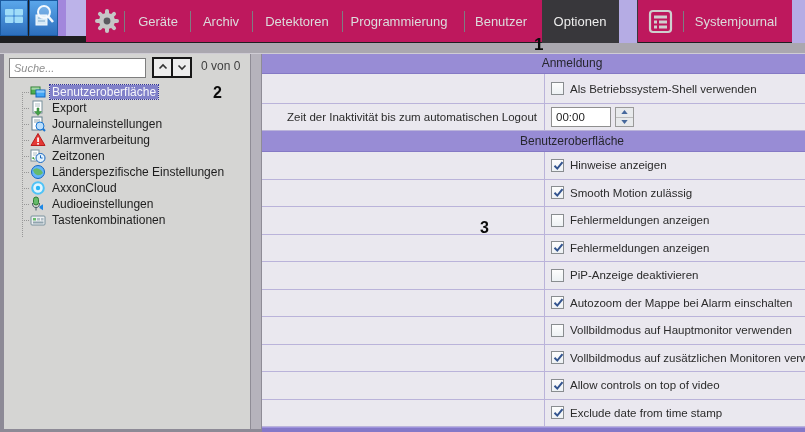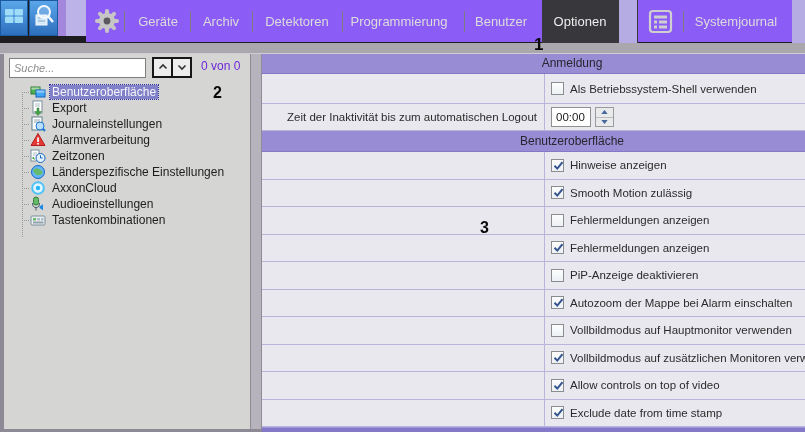--- a/index.html
+++ b/index.html
@@ -7,21 +7,21 @@
     font-family:"Liberation Sans",sans-serif;-webkit-font-smoothing:antialiased;}
   
   .topbar{position:absolute;left:0;top:0;width:805px;height:43px;background:#1e1e20;}
   .btn-blue{position:absolute;top:0;height:36px;background:linear-gradient(#5aa6ea,#2d6fbd);
     border:1px solid #1c5aa0;box-sizing:border-box;display:flex;align-items:center;justify-content:center;}
   .btn-grid{left:0;width:28px;}
   .btn-srch{left:29px;width:29px;}
   .stripe{position:absolute;top:0;height:36px;}
   .s1{left:58px;width:8px;background:#a287dc;}
   .s2{left:66px;width:20px;background:#bcb3e9;}
-  .tbar{position:absolute;left:86px;top:0;width:706px;height:42px;background:#8b5cf6;color:#dcdcdc;}
+  .tbar{position:absolute;left:86px;top:0;width:706px;height:42px;background:#be185d;color:#dcdcdc;}
   .gear{position:absolute;left:8px;top:8px;width:26px;height:26px;}
   .vsep{position:absolute;top:11px;width:1px;height:21px;background:#7e7c82;}
   .tab{position:absolute;top:0;line-height:43px;font-size:13px;transform:translateX(-50%);
     white-space:nowrap;color:#dcdcdc;cursor:default;}
   .tab-selected{left:456px;width:76px;background:#38373b;transform:none;text-align:center;color:#ededed;}
   .pgap{position:absolute;left:532px;top:0;width:20px;height:43px;background:#b5ace4;
     border-left:1px solid #39383c;border-right:1px solid #39383c;box-sizing:border-box;}
   .jicon{position:absolute;left:562px;top:9px;width:25px;height:25px;}
   .corner{position:absolute;left:792px;top:0;width:13px;height:43px;background:#b5ace4;}
   
@@ -29,21 +29,21 @@
     border-bottom:1px solid #cfccd4;box-sizing:border-box;}
   
   .sidebar{position:absolute;left:0;top:54px;width:250px;height:375px;background:#d5d5d3;}
   .edge{position:absolute;left:0;top:0;width:4px;height:100%;background:#8d8a96;}
   .search{position:absolute;left:9px;top:4px;width:137px;height:20px;border:1px solid #7e7e7e;
     background:#fff;font-family:"Liberation Sans",sans-serif;font-size:11px;padding:0 4px;box-sizing:border-box;}
   .search::placeholder{color:#8e8e8e;font-style:italic;}
   .nav-btn{position:absolute;top:3px;width:21px;height:21px;background:#ededed;
     border:2px solid #171717;box-sizing:border-box;display:flex;align-items:center;justify-content:center;cursor:default;}
   .nb-up{left:152px;} .nb-dn{left:171px;}
-  .counter{position:absolute;left:201px;top:5px;font-size:12px;color:#6d28d9;}
+  .counter{position:absolute;left:201px;top:5px;font-size:12px;color:#404040;}
   .tree{position:absolute;left:0;top:30px;width:250px;}
   .rail{position:absolute;left:22px;top:8px;height:145px;border-left:1px dotted #979797;}
   .titem{height:16px;display:flex;align-items:center;position:relative;padding-left:30px;
     font-size:12px;color:#1d1d1d;white-space:nowrap;cursor:default;}
   .titem::before{content:"";position:absolute;left:22px;top:8px;width:7px;border-top:1px dotted #979797;}
   .ticon{width:16px;height:16px;margin-right:4px;flex:none;}
   .ticon svg{display:block;}
   .tlabel{padding:0 2px;}
   .tlabel.selected{background:#8181c9;color:#f6f6fb;outline:1px dotted #33339b;}
   
@@ -54,21 +54,21 @@
   .main-inner{width:620px;}
   .sec-header{background:#988cd5;border-bottom:1px solid #8579c5;color:#26262e;font-size:12px;
     text-align:center;box-sizing:border-box;}
   .row{display:flex;border-bottom:1px solid #bab3da;box-sizing:border-box;background:#eae8ef;}
   .lcell{width:283px;flex:none;border-right:1px solid #bab3da;display:flex;align-items:center;
     justify-content:flex-end;padding-right:7px;box-sizing:border-box;font-size:11.5px;color:#2b2b2b;white-space:nowrap;}
   .rcell{flex:1;display:flex;align-items:center;padding-left:6px;font-size:11.5px;color:#2b2b2b;white-space:nowrap;}
   .cb{width:13px;height:13px;border:1px solid #898d90;background:linear-gradient(#fdfdfd,#edf1f4);
     margin-right:6px;flex:none;position:relative;box-sizing:border-box;cursor:default;}
   .cb svg{position:absolute;left:0;top:-1px;}
-  .spin-box{width:40px;height:20px;background:#fff;border:1px solid #8f8f8f;box-sizing:border-box;
+  .spin-box{width:60px;height:20px;background:#fff;border:1px solid #8f8f8f;box-sizing:border-box;
     font-size:11.5px;line-height:18px;padding-left:4px;color:#222;}
   .spin{margin-left:4px;width:19px;height:20px;border:1px solid #9a9a9a;background:#e8eaec;
     box-sizing:border-box;display:flex;flex-direction:column;cursor:default;}
   .spin div{flex:1;display:flex;align-items:center;justify-content:center;}
   .spin .up{border-bottom:1px solid #bcbcbc;}
   .bottom-bar{height:24px;background:#8478c8;border-top:1px solid #9e93dd;box-sizing:border-box;}
   .bstrip-left{position:absolute;left:0;top:429px;width:262px;height:3px;background:#8d8a96;}
   
   .ann{position:absolute;font-weight:bold;color:#0b0b0b;font-size:16px;line-height:1;}
   #a1{left:534px;top:36px;font-size:17px;}

